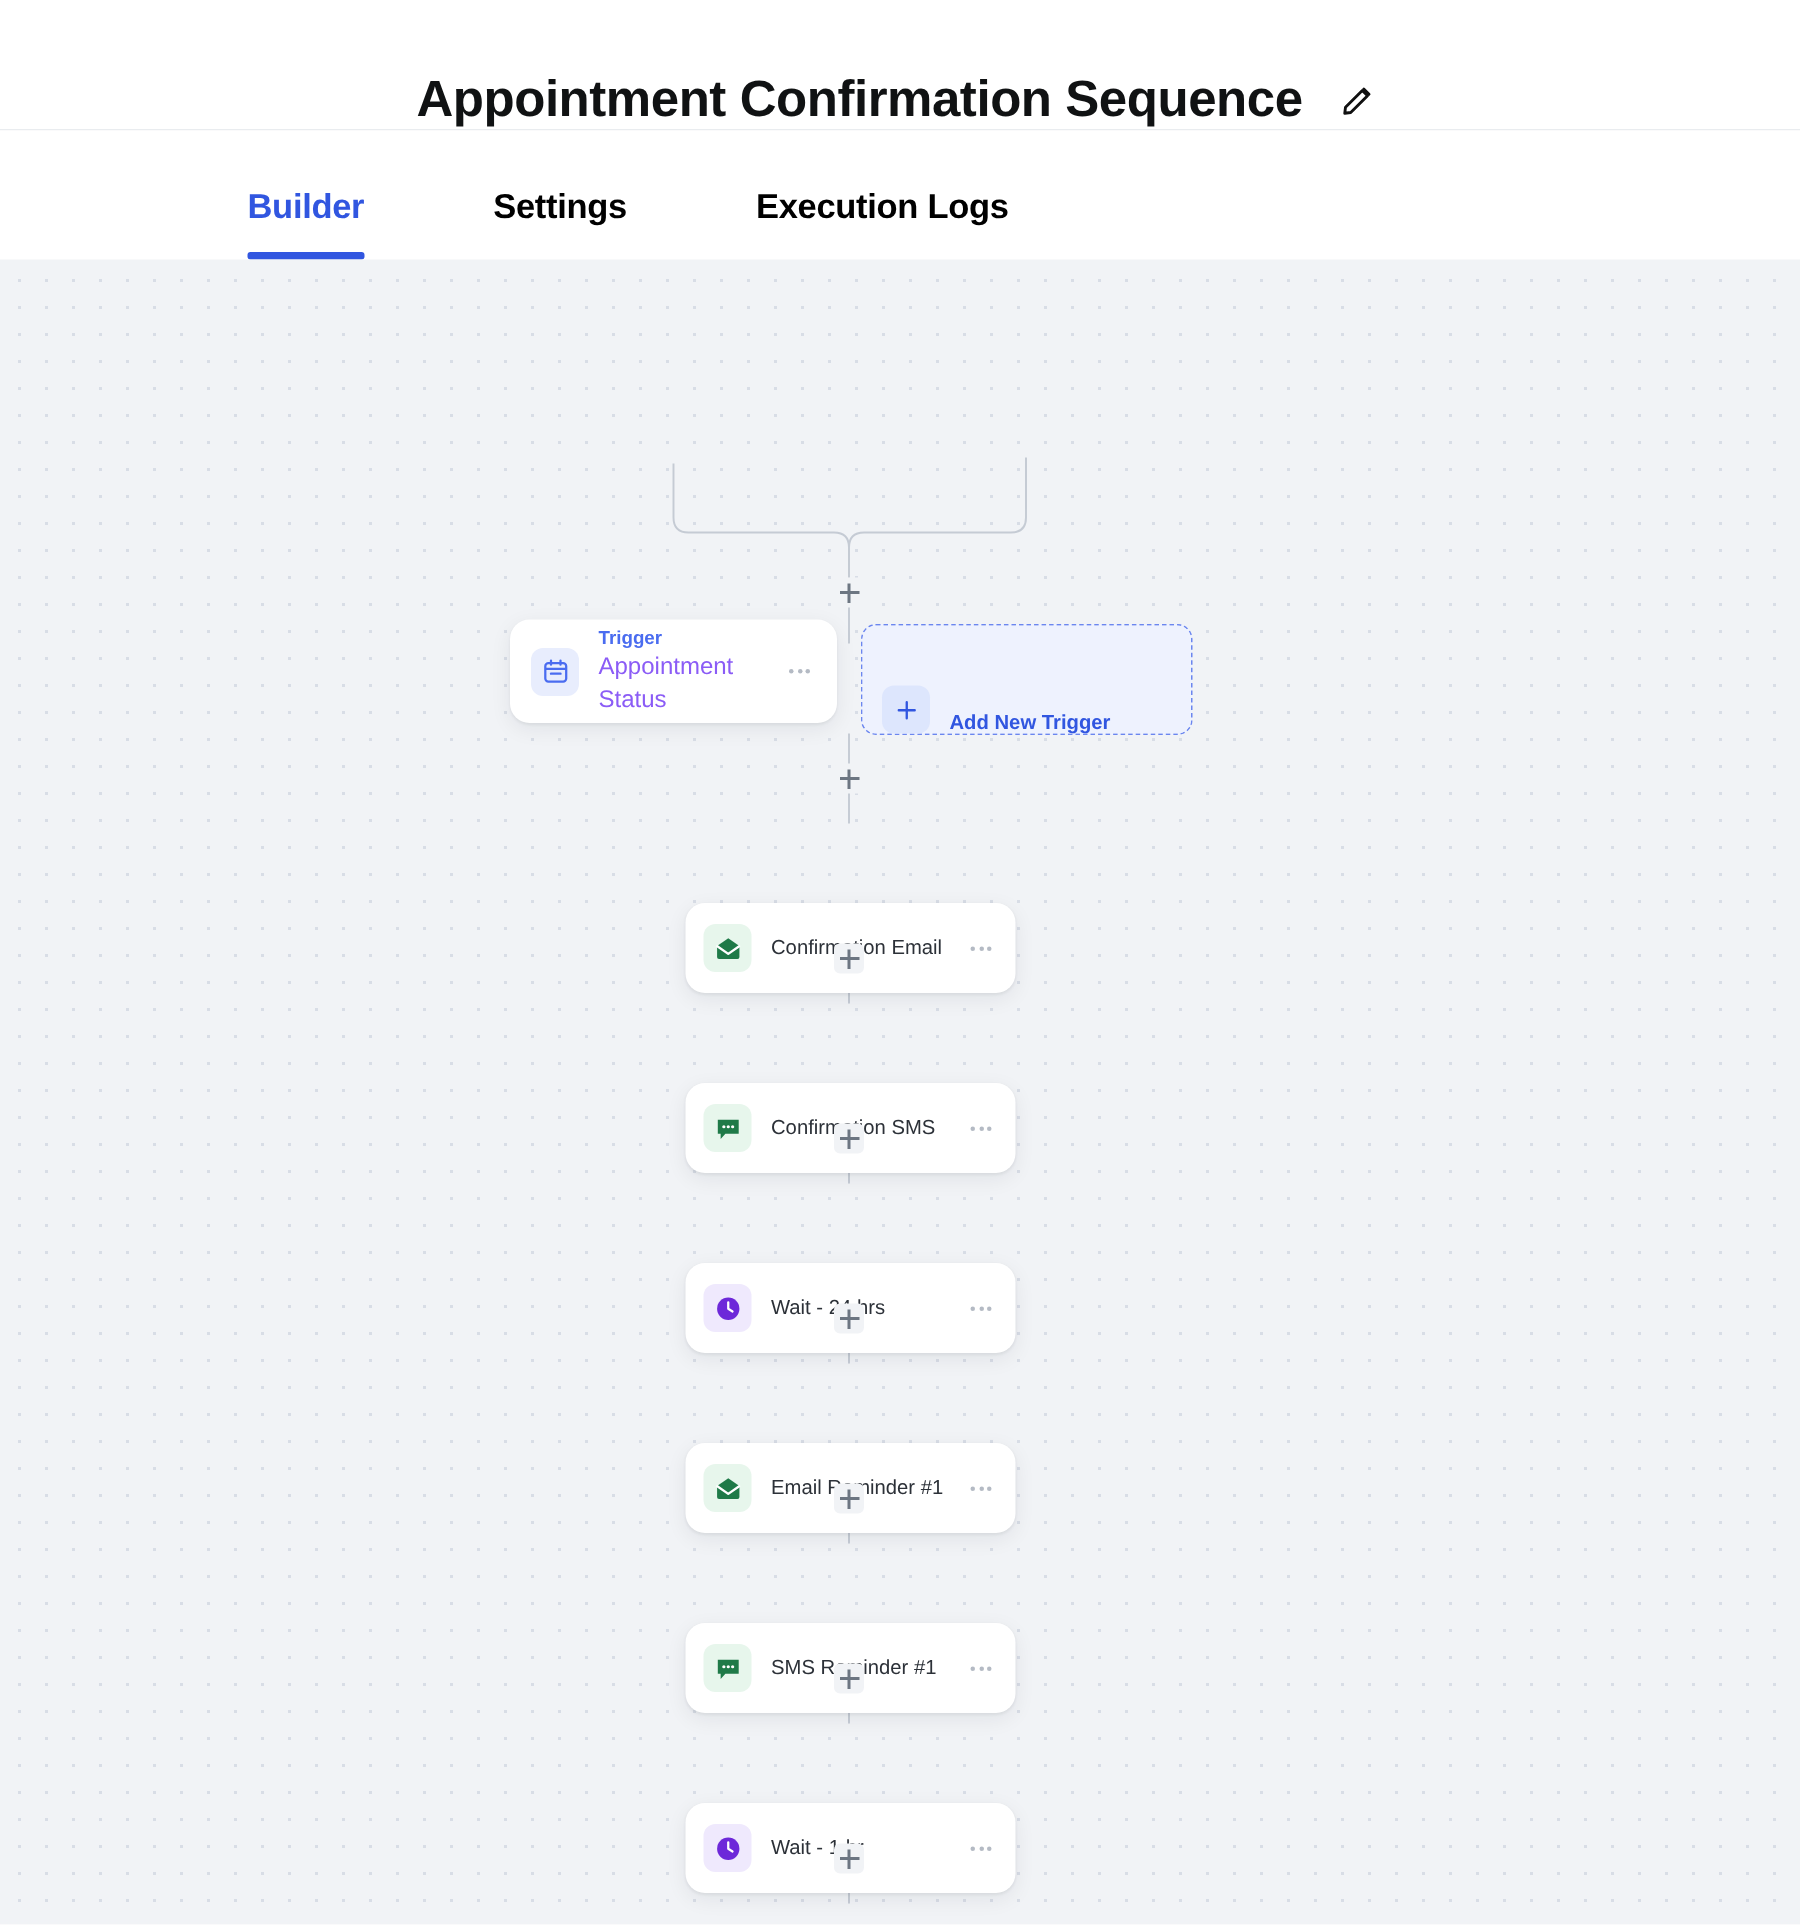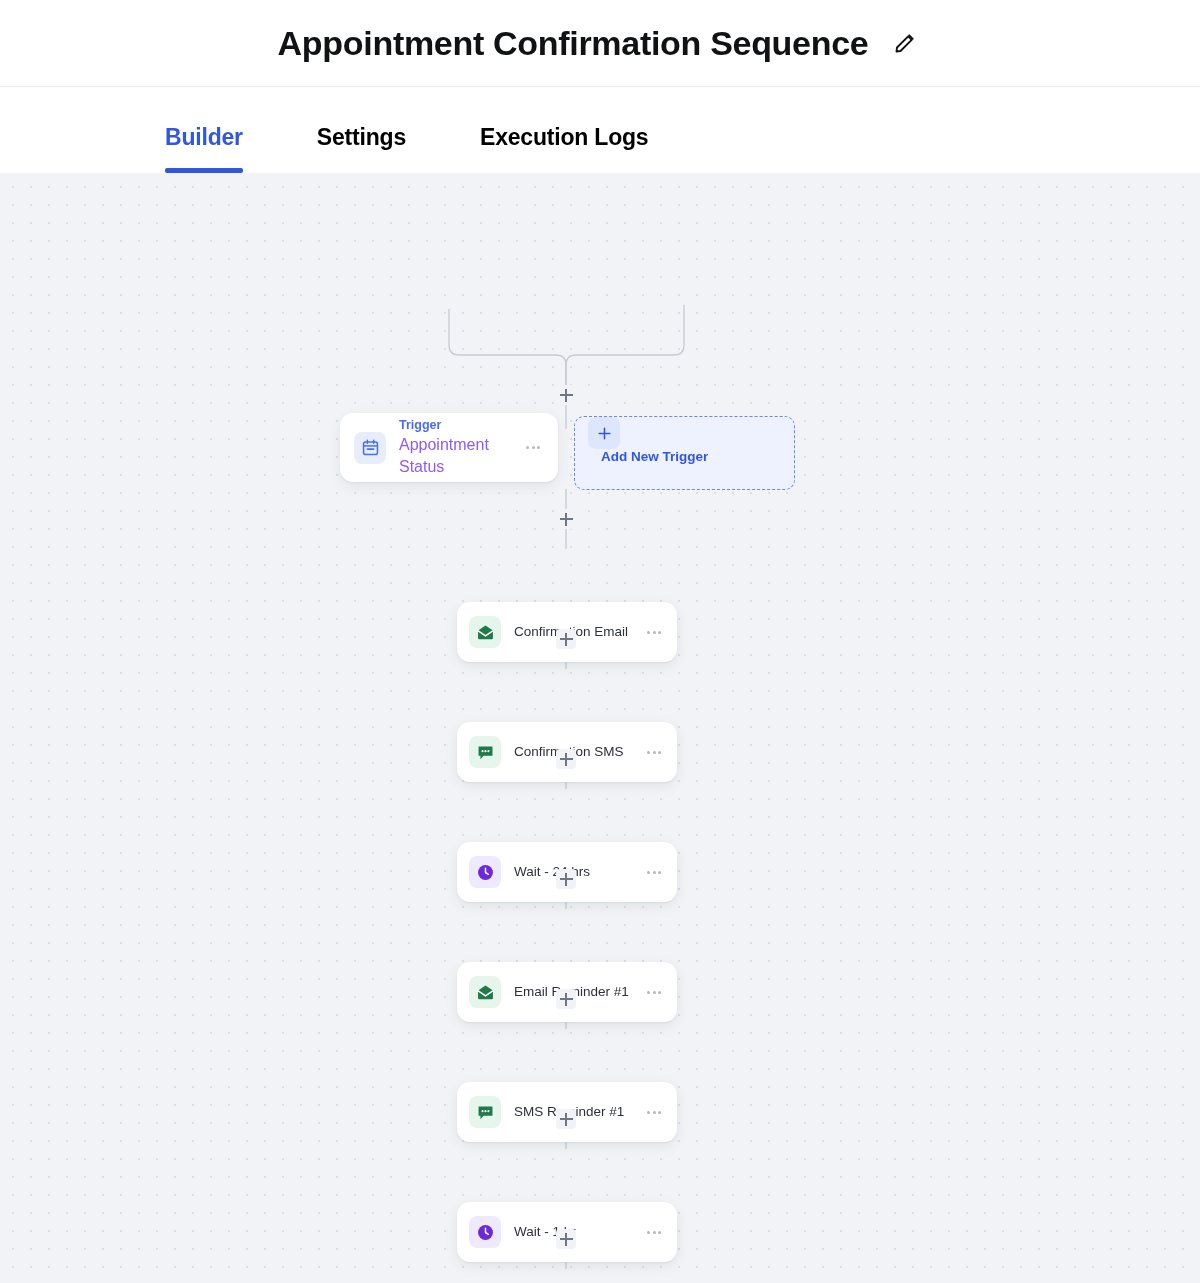--- a/index.html
+++ b/index.html
@@ -22,21 +22,21 @@
     background: #ffffff;
   }
 
   
   .header {
     height: 87px;
     min-height: 87px;
     background: #ffffff;
     border-bottom: 1px solid #e9ecef;
     display: flex;
-    align-items: center;
+    align-items: flex-end;
     justify-content: center;
     position: relative;
   }
 
   .header-inner {
     display: flex;
     align-items: center;
     gap: 20px;
   }
 
@@ -61,21 +61,21 @@
   }
 
   
   .tabbar {
     height: 86px;
     min-height: 86px;
     background: #ffffff;
     display: flex;
     align-items: flex-end;
     padding-left: 165px;
-    gap: 4px;
+    gap: 16px;
     position: relative;
   }
 
   .tab {
     position: relative;
     padding: 0 0 22px 0;
     margin-right: 70px;
     font-size: 23px;
     font-weight: bold;
     color: #000000;
@@ -215,24 +215,23 @@
   .add-trigger {
     position: absolute;
     left: 574px;
     top: 243px;
     width: 221px;
     height: 74px;
     border: 1.6px dashed #6b86ef;
     border-radius: 10px;
     background: #eef2fe;
     display: flex;
-    align-items: flex-start;
+    align-items: flex-end;
     padding: 0 13px;
     cursor: pointer;
-    flex-direction: column;
   }
 
   .add-trigger .icon-chip { background: #dde6fd; }
 
   .add-trigger-label {
     margin-left: 13px;
     font-size: 13.5px;
     font-weight: bold;
     color: #3156e0;
   }

